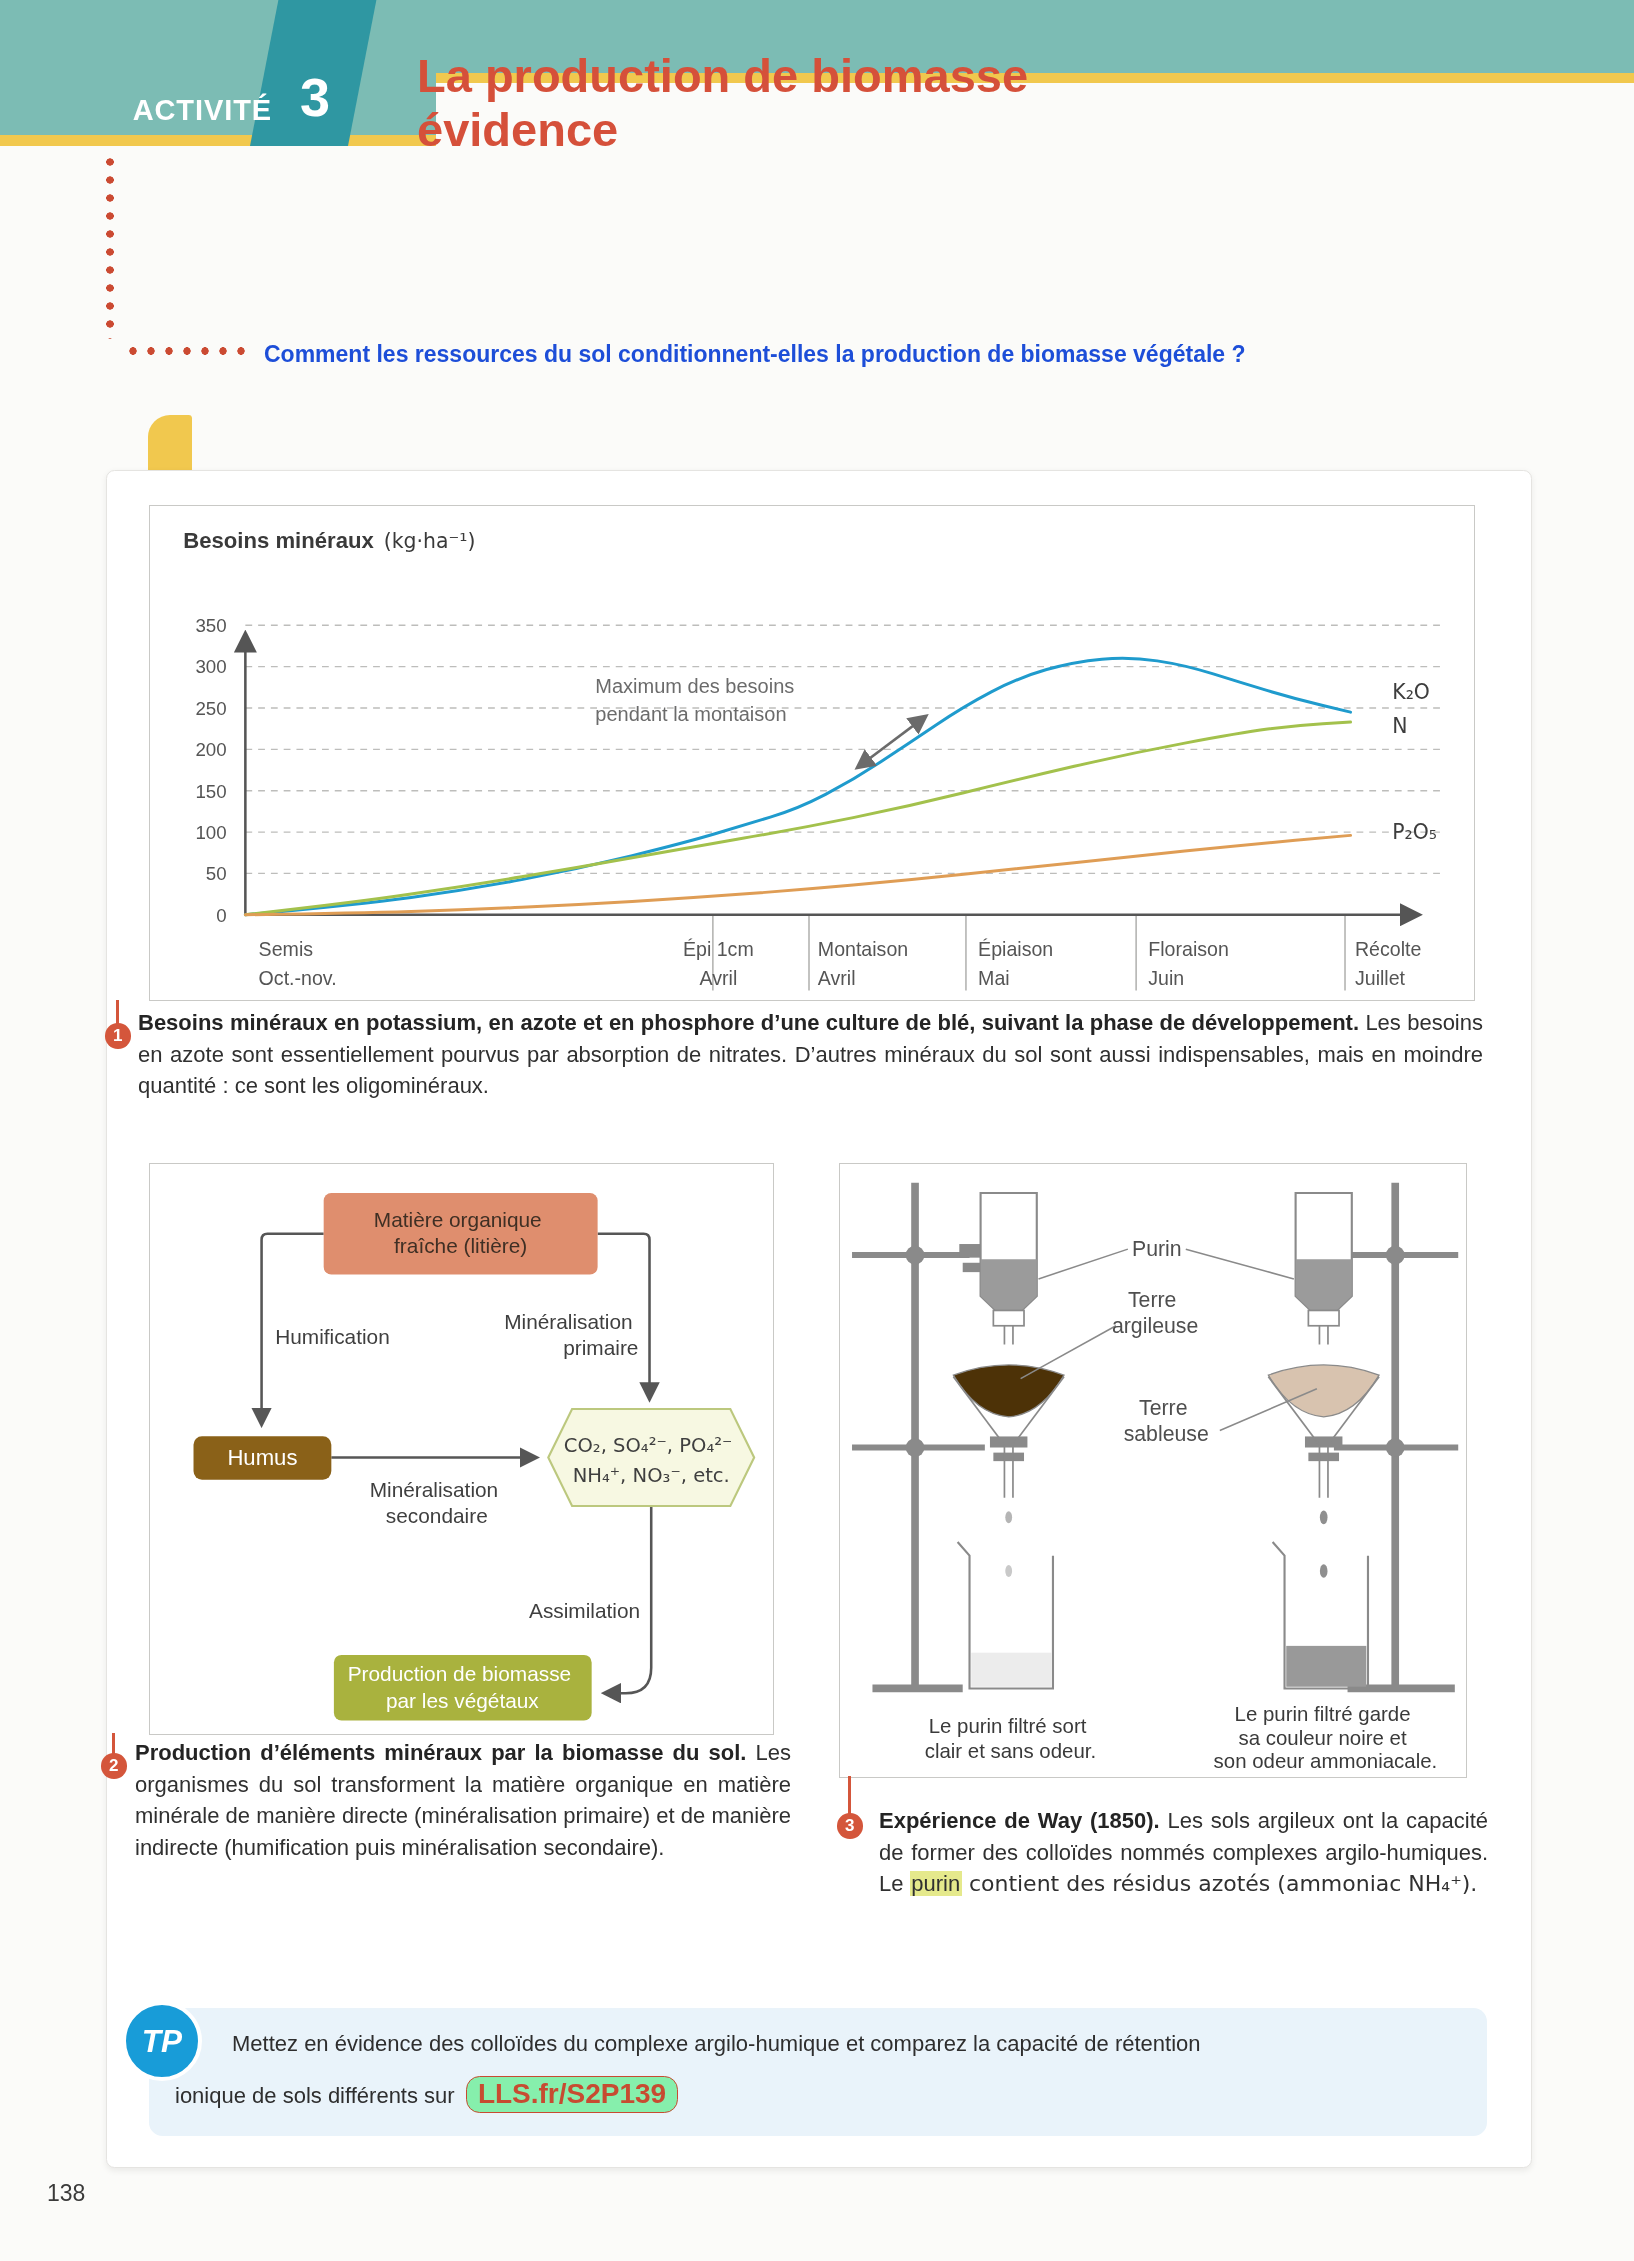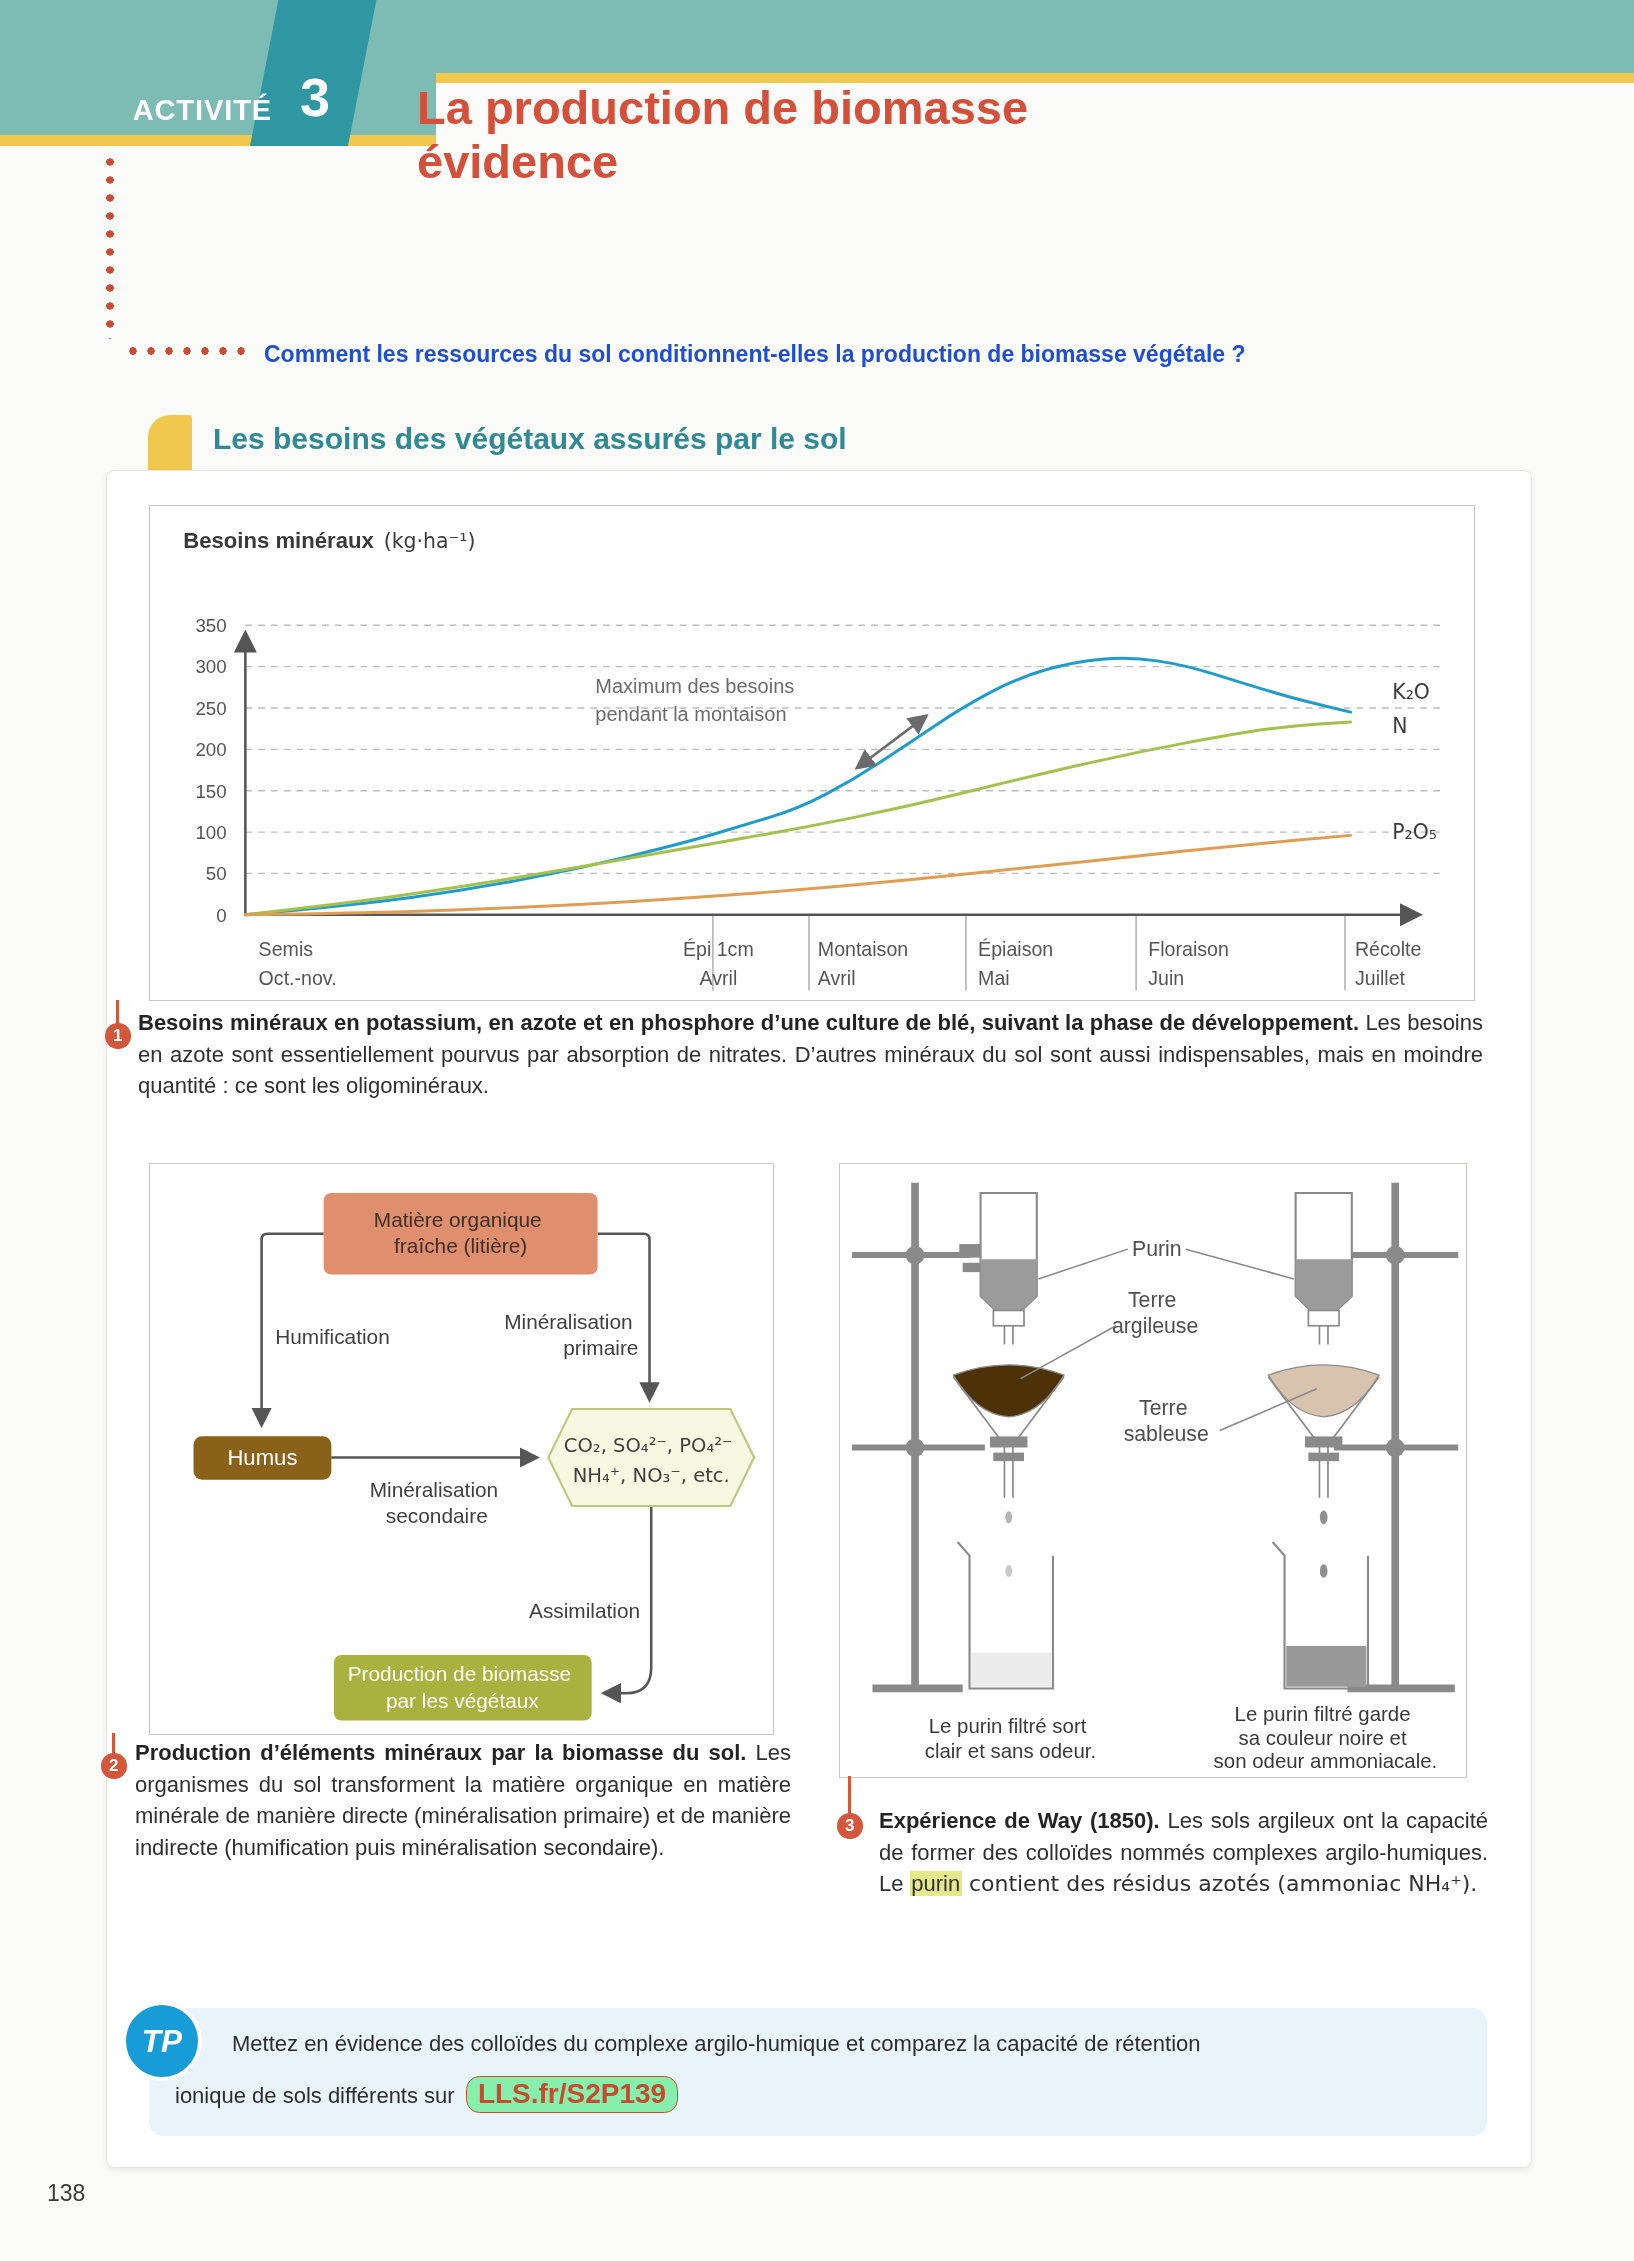--- a/index.html
+++ b/index.html
@@ -10,21 +10,21 @@
 
   
   .band-right{left:375px;top:0;width:1260px;height:73px;background:#7cbcb4;}
   .band-right-yellow{left:436px;top:73px;width:1199px;height:10.2px;background:#f1c84e;}
   .band-left{left:0;top:0;width:436px;height:135px;background:#7cbcb4;}
   .band-left-yellow{left:0;top:135px;width:436px;height:11px;background:#f1c84e;}
   .tab3{left:250px;top:0;width:98px;height:146px;background:#2f97a2;transform:skewX(-11deg);transform-origin:0 100%;}
   .tab3 span{display:block;transform:skewX(11deg);text-align:center;padding-top:66px;
              font-size:54px;font-weight:bold;color:#fff;}
   .kicker{left:51px;top:94px;width:221px;text-align:right;color:#fff;font-size:29px;font-weight:bold;letter-spacing:0.9px;}
-  .title{left:417px;top:49px;color:#d5503a;font-weight:bold;font-size:47px;line-height:54px;margin-top:32px;}
+  .title{left:417px;top:49px;color:#d5503a;font-weight:bold;font-size:47px;line-height:54px;}
 
   
   .dots-v{left:106px;top:153px;width:7.7px;height:186px;
           background-image:radial-gradient(circle,#cb4a32 3.4px,transparent 3.9px);
           background-size:7.7px 18px;background-repeat:repeat-y;}
   .dots-h{left:124px;top:347px;width:121px;height:7.7px;
           background-image:radial-gradient(circle,#cb4a32 3.4px,transparent 3.9px);
           background-size:18px 7.7px;background-repeat:repeat-x;}
 
   .intro{left:149px;top:245px;width:1345px;font-size:22px;line-height:30px;color:#2e2e2e;}
@@ -74,21 +74,20 @@
     <div>évidence</div>
   </div>
 
   <div class="abs dots-v"></div>
   <div class="abs dots-h"></div>
 
 
   <div class="abs question">Comment les ressources du sol conditionnent-elles la production de biomasse végétale ?</div>
 
   <div class="abs sec-marker"></div>
-  <div class="abs sec-heading">Les besoins des végétaux assurés par le sol</div>
 
   <div class="abs card"></div>
 
   <svg class="abs panel" style="left:149px;top:505px;" width="1324" height="494" viewBox="175 593 1555 580">
     <defs>
       <marker id="ahd" markerWidth="9" markerHeight="9" refX="7" refY="4.5" orient="auto-start-reverse" viewBox="0 0 9 9">
         <path d="M0,0 L9,4.5 L0,9 Z" fill="#555"></path>
       </marker>
       <marker id="ahg" markerWidth="8" markerHeight="8" refX="6.5" refY="4" orient="auto-start-reverse" viewBox="0 0 8 8">
         <path d="M0,0 L8,4 L0,8 Z" fill="#6b6b6b"></path>

